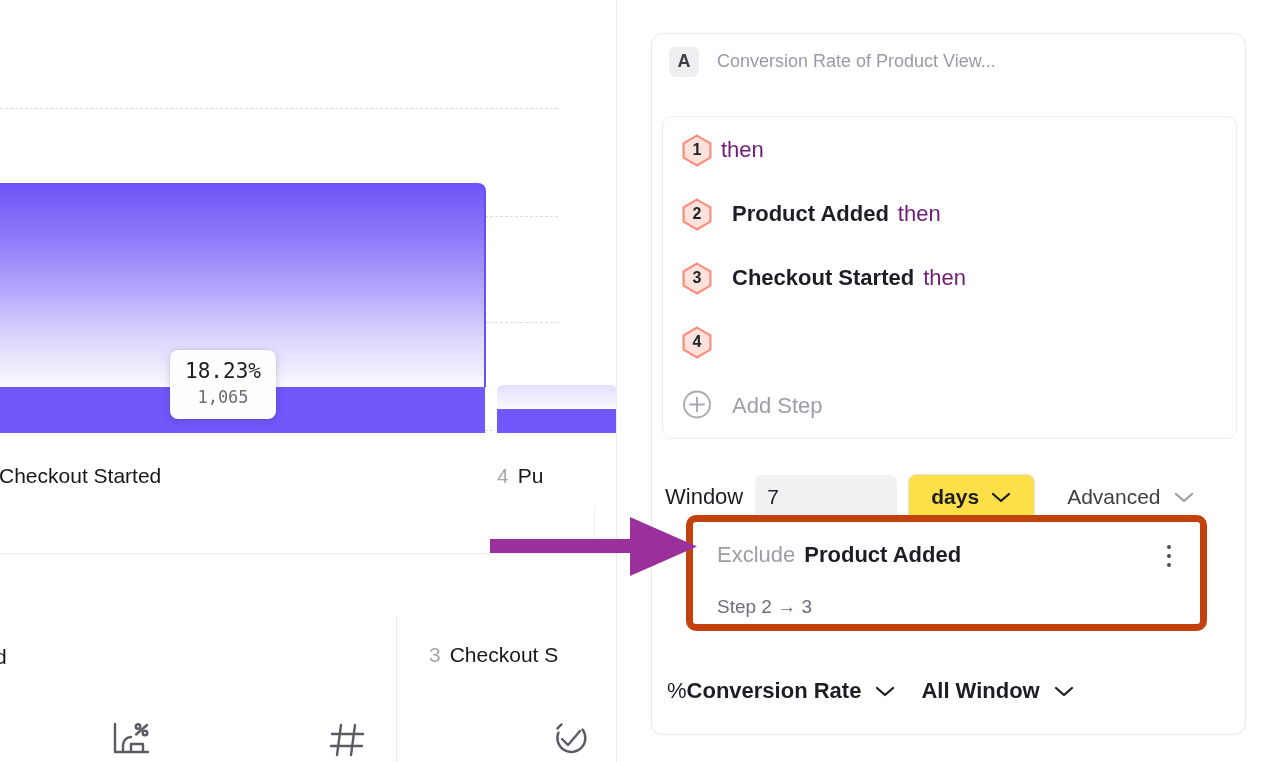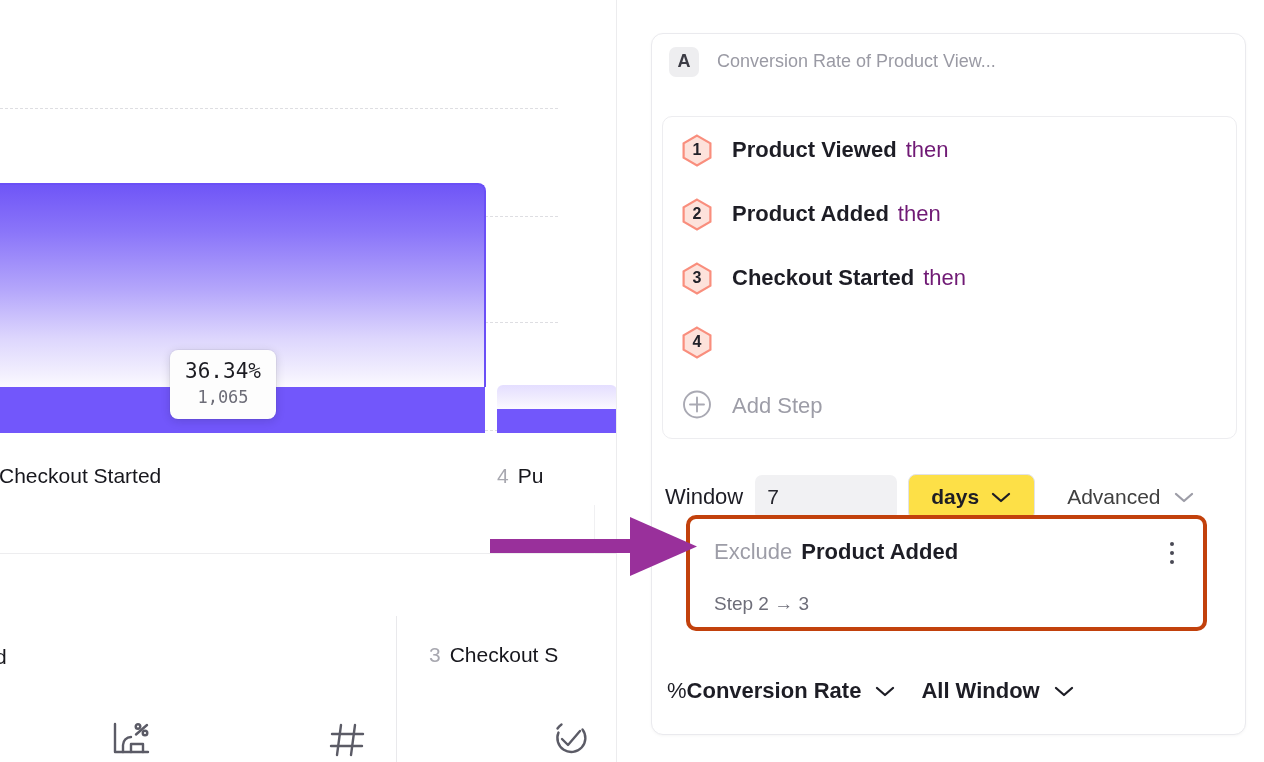--- a/index.html
+++ b/index.html
@@ -154,21 +154,21 @@
     padding: 0 22px;
   }
   .unit-select .txt { font-size: 21px; font-weight: 700; color: #1d1d25; }
   .advanced-btn {
     margin-left: 32px; display: flex; align-items: center; gap: 12px;
   }
   .advanced-btn .txt { font-size: 21px; color: #404040; }
 
   .exclude-card {
     position: absolute; left: 34px; top: 481px; width: 521px; height: 116px;
-    border: 4px solid #c2410c; border-radius: 10px; background: #fff;
+    border: 7px solid #c2410c; border-radius: 10px; background: #fff;
   }
   .exclude-title-row {
     position: absolute; left: 24px; top: 20px; right: 20px;
     display: flex; align-items: center;
   }
   .exclude-prefix { font-size: 22px; color: #9d9da7; }
   .exclude-event { margin-left: 9px; font-size: 22px; font-weight: 700; color: #1d1d25; }
   .kebab {
     position: absolute; right: 20px; top: 20px;
     width: 22px; height: 28px;
@@ -210,21 +210,21 @@
       <div class="ghost-outline" style="height:204px;"></div>
       <div class="solid" style="top:203px; height:46px;"></div>
     </div>
 
     <div class="bar" style="left:497px; top:385px; width:120px; height:48px;">
       <div class="ghost" style="height:24px; background:linear-gradient(to bottom,#e4deff 0%,#efebfe 50%,#fbfaff 100%);"></div>
       <div class="solid" style="top:24px; height:24px;"></div>
     </div>
 
     <div id="bar-tooltip">
-      <div class="tt-pct">36.34%</div>
+      <div class="tt-pct">18.23%</div>
       <div class="tt-count">1,065</div>
     </div>
 
     <div class="xlabel" style="left:-1px; top:464px;">
       <span>Checkout Started</span>
     </div>
     <div class="xlabel" style="left:497px; top:464px;">
       <span class="idx">4</span><span>Pu</span>
     </div>
 
@@ -281,21 +281,20 @@
 
     <div class="steps-card">
 
       <div class="step-row" style="top:16px;">
         <div class="hexbadge">
           <svg width="30" height="33" viewBox="0 0 30 33">
               <polygon points="15,1.6 28.4,9.3 28.4,23.7 15,31.4 1.6,23.7 1.6,9.3" fill="#fde2db" stroke="#f98e7d" stroke-width="2.2"></polygon>
             </svg>
           <span>1</span>
         </div>
-        <span class="step-name">Product Viewed</span>
         <span class="step-then">then</span>
       </div>
 
       <div class="step-row" style="top:80px;">
         <div class="hexbadge">
           <svg width="30" height="33" viewBox="0 0 30 33">
               <polygon points="15,1.6 28.4,9.3 28.4,23.7 15,31.4 1.6,23.7 1.6,9.3" fill="#fde2db" stroke="#f98e7d" stroke-width="2.2"></polygon>
             </svg>
           <span>2</span>
         </div>

